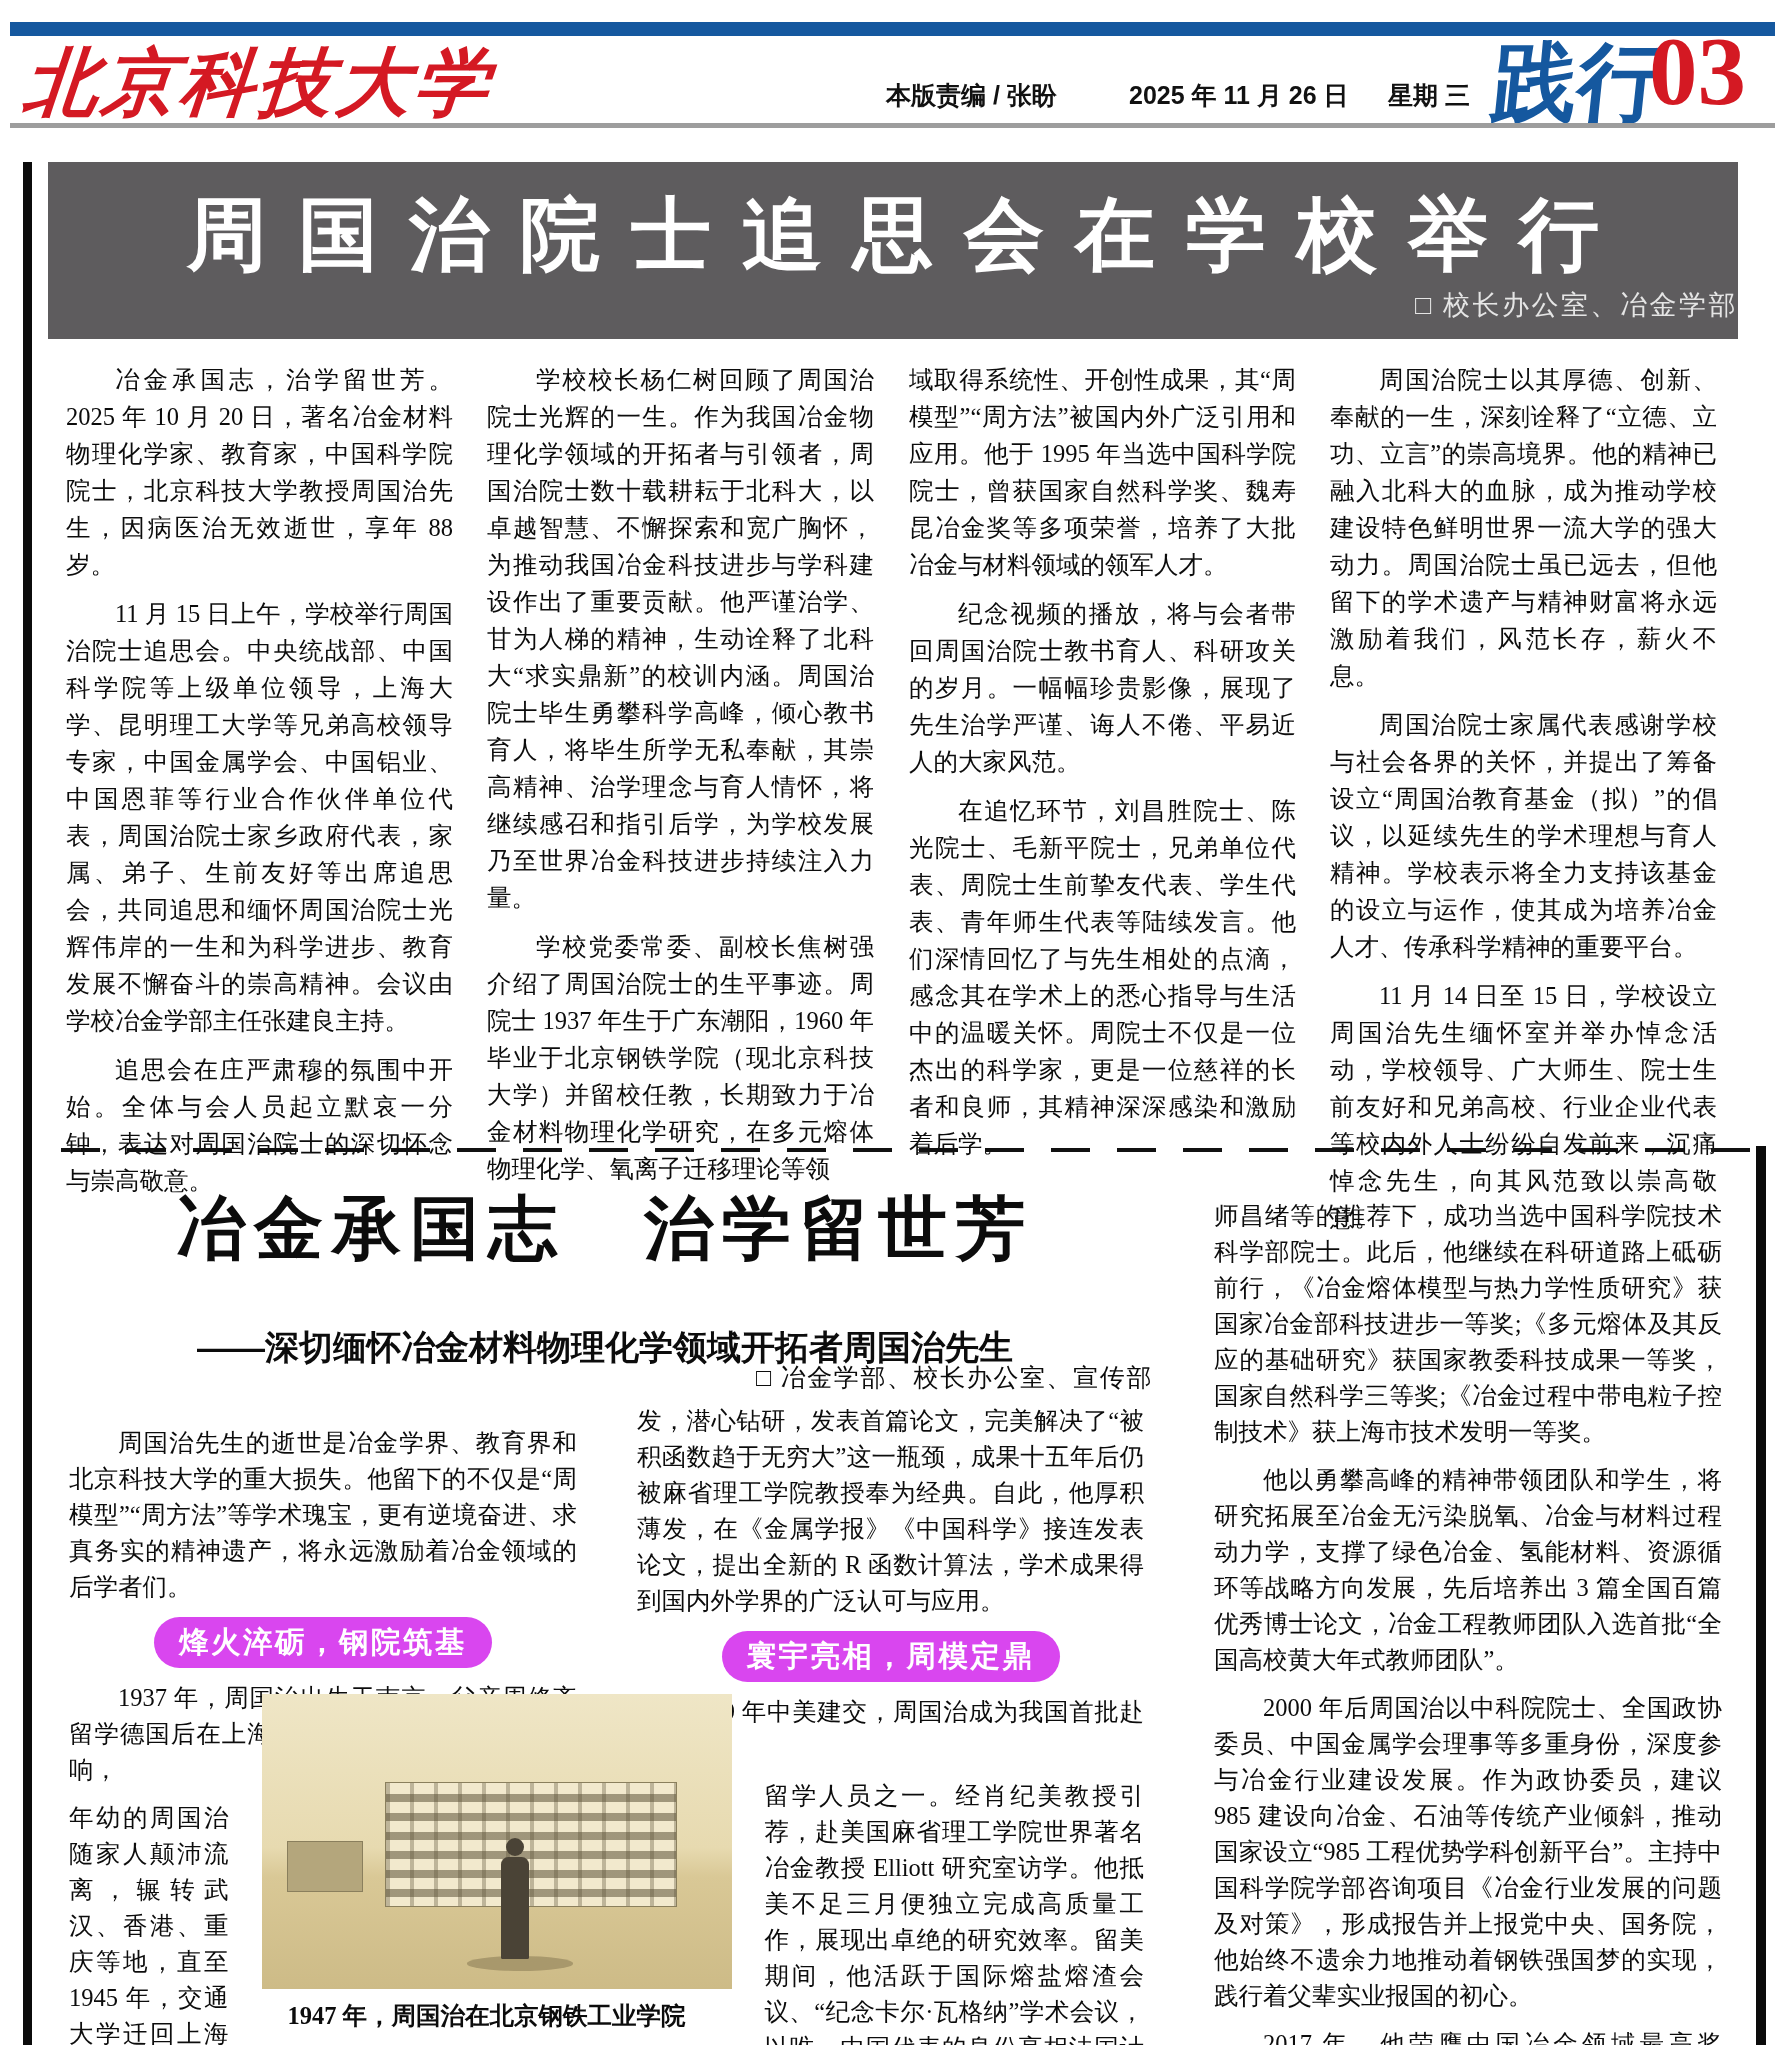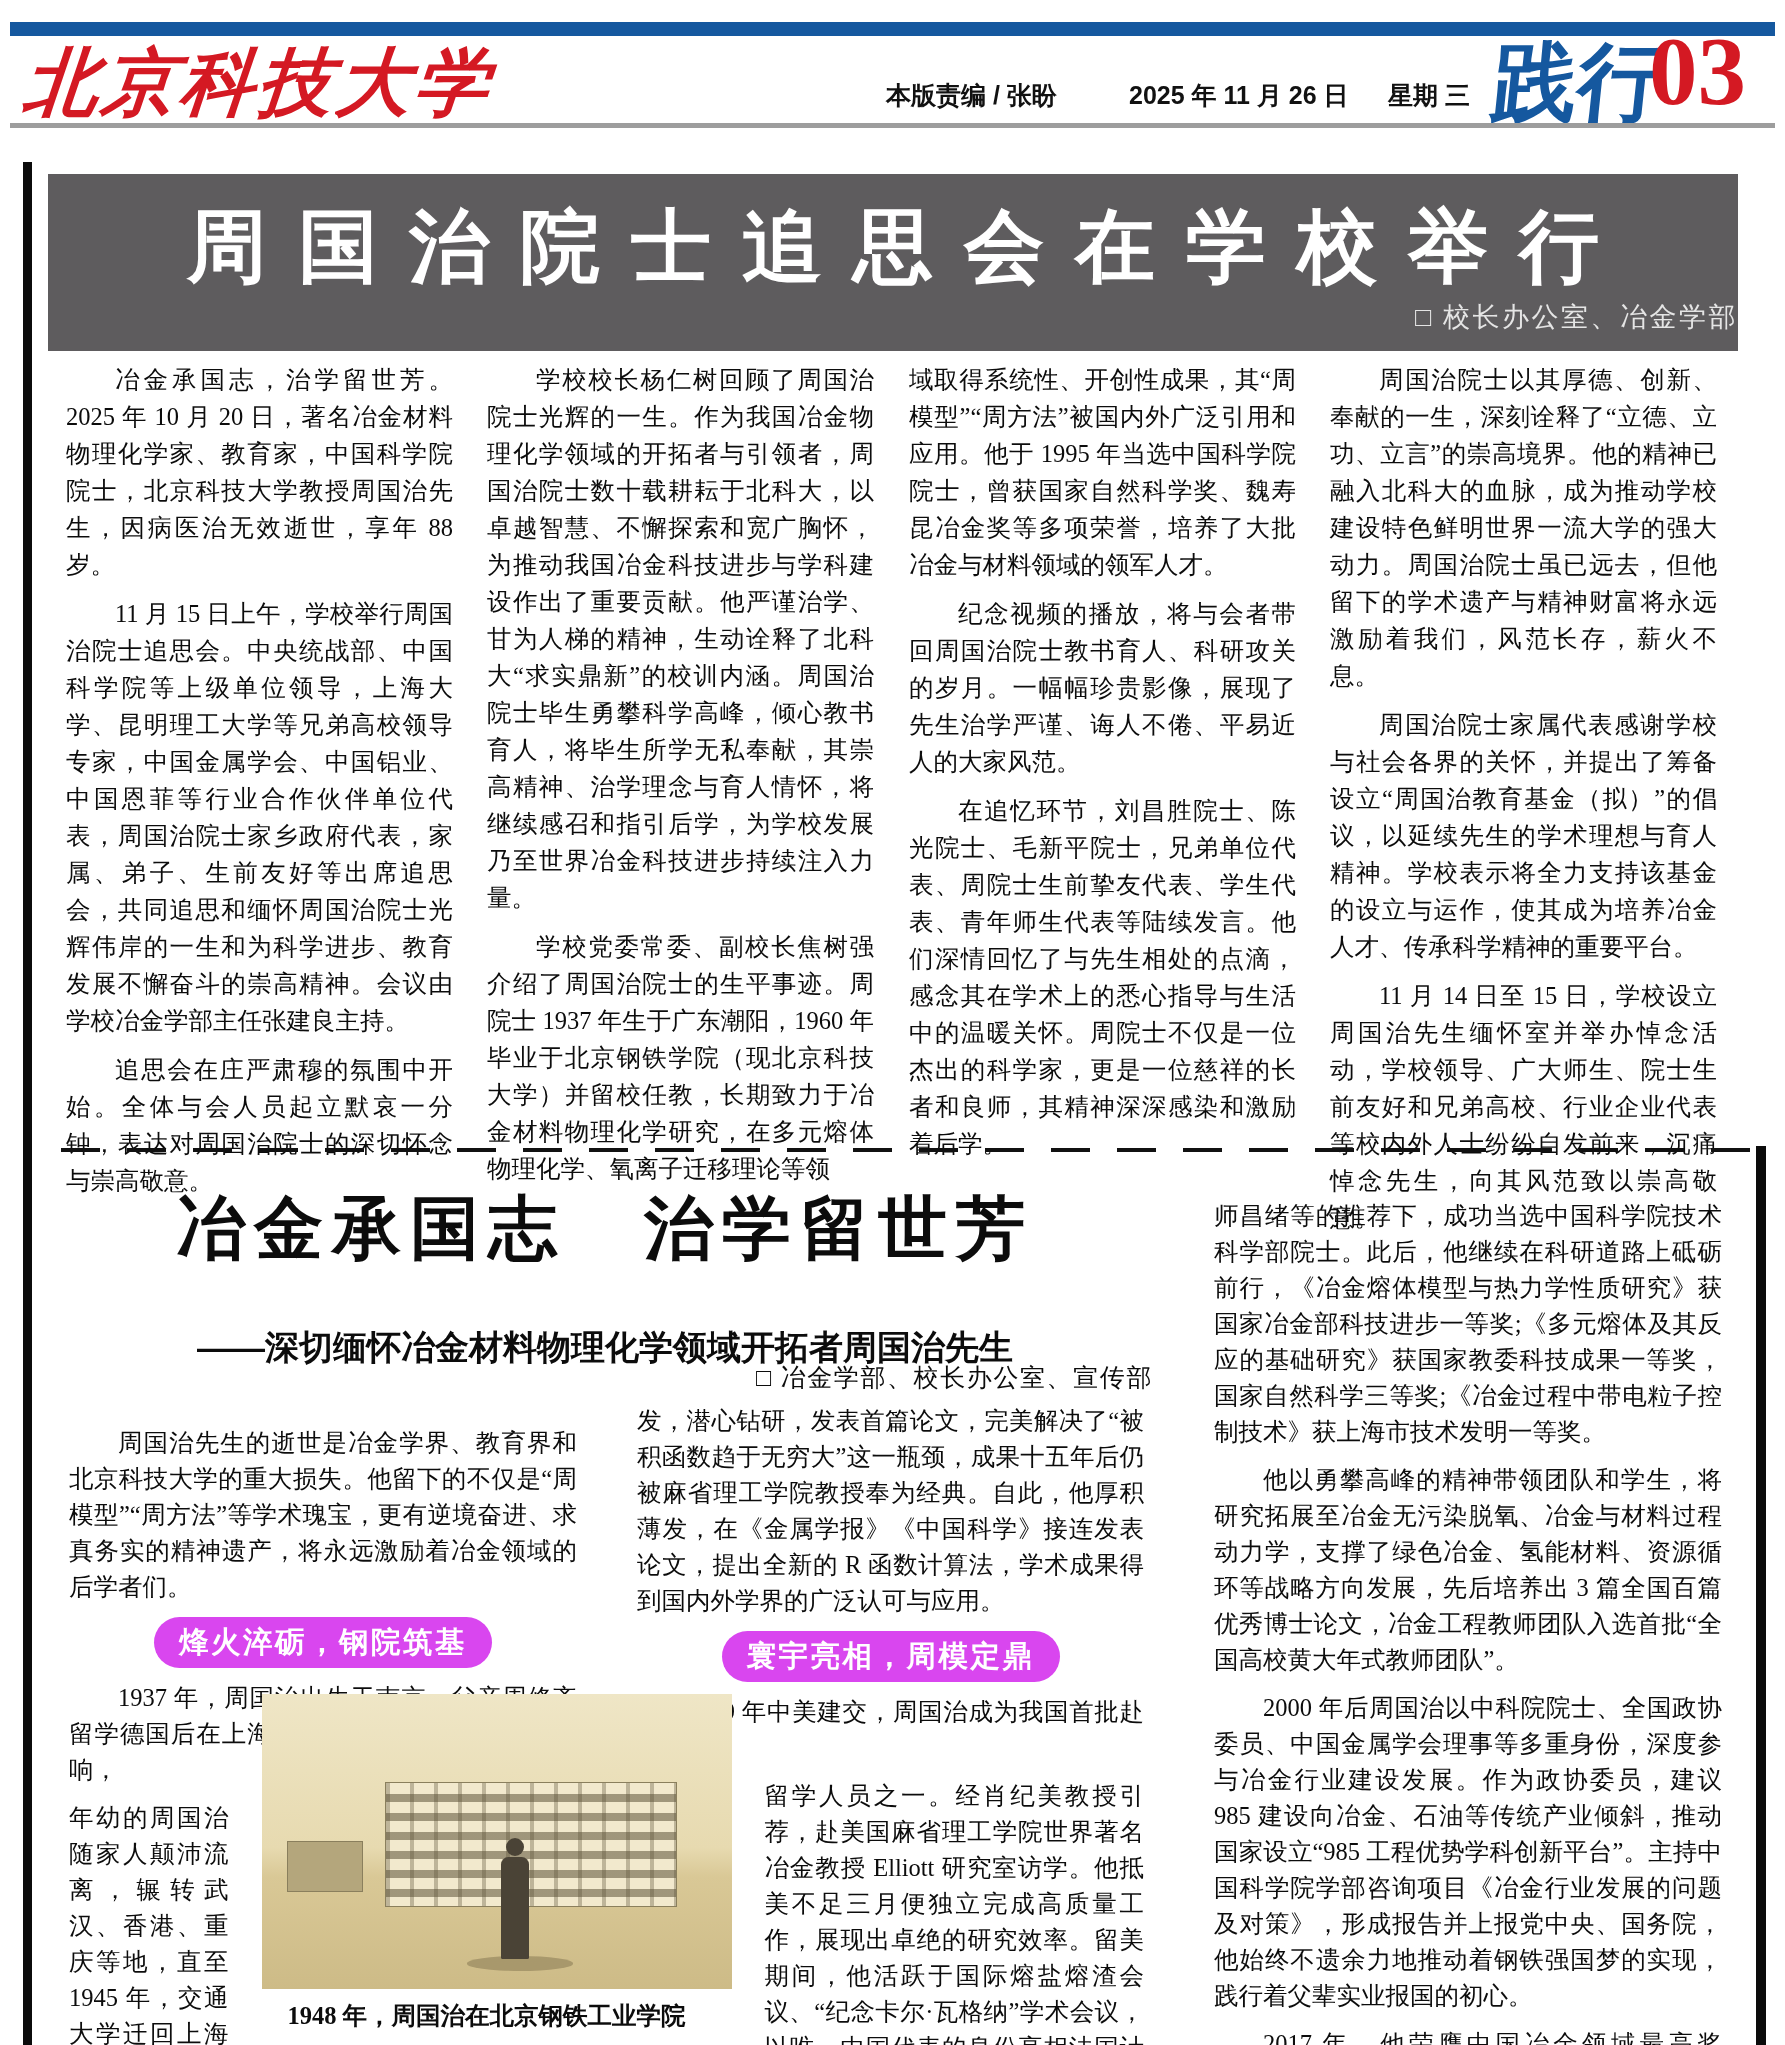--- a/index.html
+++ b/index.html
@@ -13,21 +13,21 @@
          font-weight:bold;font-style:italic;font-size:74px;letter-spacing:4.1px;
          color:#d41923;transform:skewX(-5deg);white-space:nowrap;}
   .hinfo{font-family:"Liberation Sans","DejaVu Sans",sans-serif;font-weight:bold;
          font-size:25px;color:#111;white-space:nowrap;}
   .section-name{left:1492px;top:24.5px;font-family:"Liberation Sans","DejaVu Sans",sans-serif;
          font-weight:bold;font-size:86px;color:#15589f;transform:skewX(-6deg);white-space:nowrap;}
   .page-no{left:1649px;top:16.4px;font-family:"Liberation Serif","DejaVu Serif",serif;
          font-weight:bold;font-size:97px;color:#d41923;white-space:nowrap;}
   .rule{left:10.2px;top:123px;width:1765px;height:5.3px;background:#9d9d9d;}
   
-  .t1box{left:48px;top:162px;width:1690px;height:177px;background:#5e5c5e;margin-top:12px;}
+  .t1box{left:48px;top:162px;width:1690px;height:177px;background:#5e5c5e;}
   .t1title{position:absolute;left:0;top:19.6px;width:100%;text-align:center;color:#ffffff;
          font-family:"Liberation Sans","DejaVu Sans",sans-serif;font-weight:bold;
          font-size:80px;letter-spacing:31px;text-indent:31px;white-space:nowrap;}
   .t1byline{position:absolute;left:0;top:125px;width:100%;text-align:right;color:#e5e5e5;
          font-size:27px;letter-spacing:2.5px;}
   .col{position:absolute;text-align:justify;}
   .a1c{width:411px;top:349px;height:785px;font-size:24.5px;line-height:37px;}
   .col p{margin:12px;text-indent:2em;}
   .col p.ni{text-indent:0;}
   
@@ -153,18 +153,18 @@
   </div>
 
   <div class="abs photo1">
     <div class="p1sub p1-low" style="left:24.5px;top:147px;width:74px;height:49px;"></div>
     <div class="p1sub p1-bldg" style="left:123px;top:88px;width:290px;height:123px;"></div>
     <div class="p1sub p1-shadow" style="left:205px;top:262px;width:106px;height:14.7px;"></div>
     <div class="p1sub p1-head" style="left:244px;top:144px;width:18px;height:18px;"></div>
     <div class="p1sub p1-fig" style="left:239px;top:163px;width:28px;height:102px;"></div>
   </div>
   <div class="abs cap cap1">
-    <div>1948 年，周国治在北京钢铁工业学院</div>
+    <div>1947 年，周国治在北京钢铁工业学院</div>
     <div>大门口留影</div>
   </div>
 
 </div>
 
 
 </body></html>

